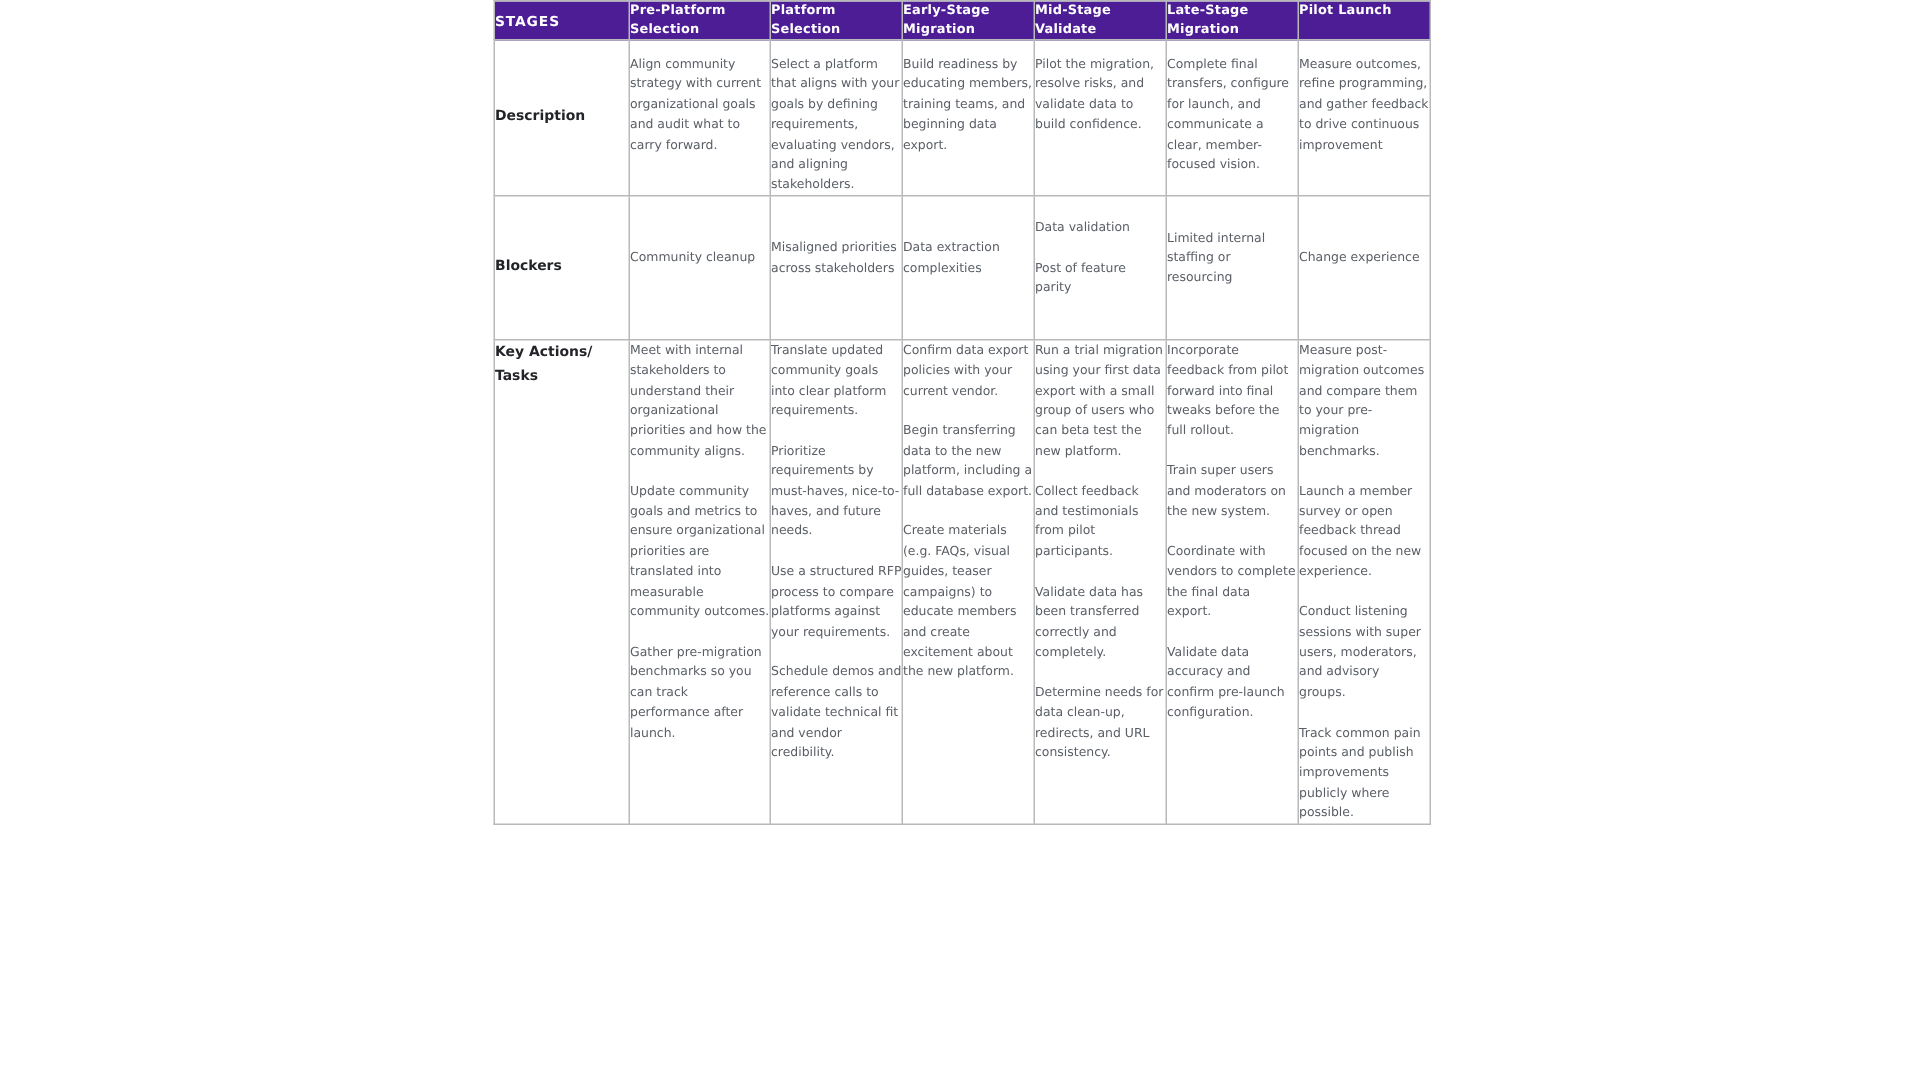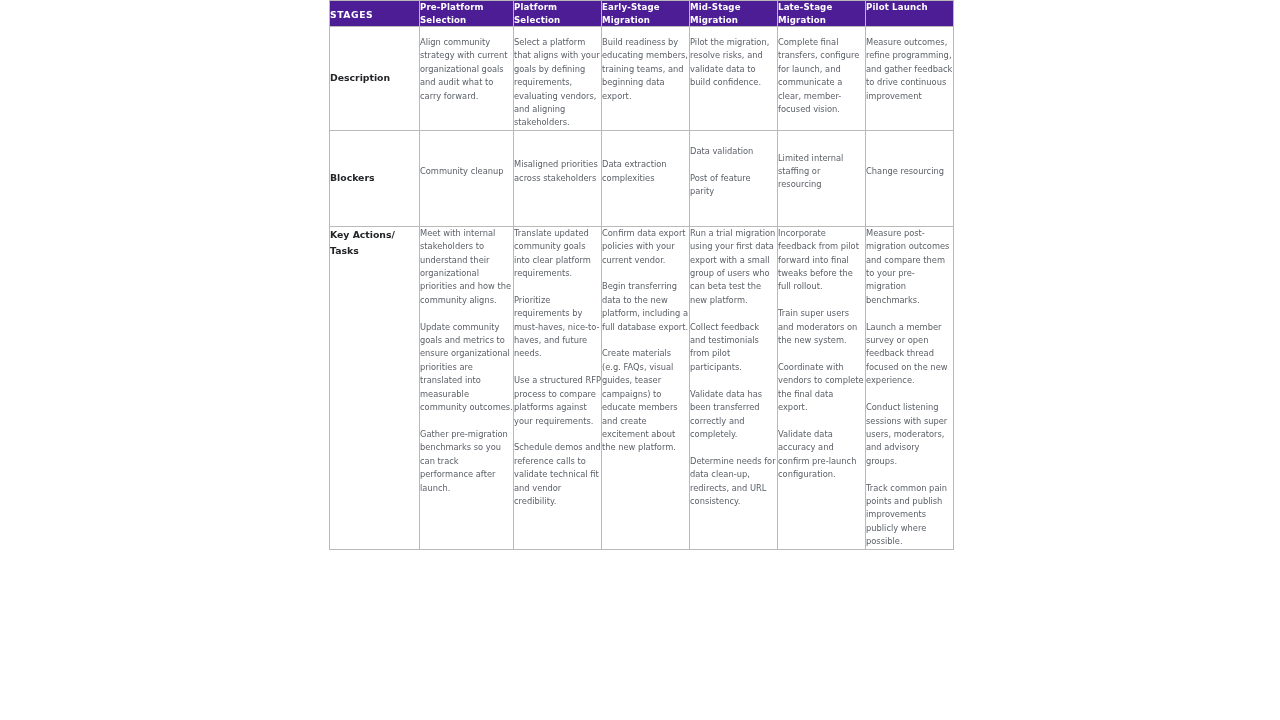--- a/index.html
+++ b/index.html
@@ -122,21 +122,21 @@
         <col class="c4">
           <col class="c5">
           <col class="c6">
       </colgroup>
       <thead>
         <tr>
           <th class="col-stages">STAGES</th>
           <th>Pre-Platform Selection</th>
           <th>Platform Selection</th>
           <th>Early-Stage Migration</th>
-          <th>Mid-Stage Migration</th>
+          <th>Mid-Stage Validate</th>
           <th>Late-Stage Migration</th>
           <th>Pilot Launch</th>
         </tr>
       </thead>
       <tbody id="table-body">
 
       <tr class="row-description">
             <td class="row-label">
               <span class="label-line">Description</span>
             </td>
@@ -173,21 +173,21 @@
               <p>Data extraction complexities</p>
             </td>
             <td class="cell">
               <p>Data validation</p>
               <p>Post of feature parity</p>
             </td>
             <td class="cell">
               <p>Limited internal staffing or resourcing</p>
             </td>
             <td class="cell">
-              <p>Change resourcing</p>
+              <p>Change experience</p>
             </td>
           </tr>
           <tr class="row-key_actions_tasks">
             <td class="row-label">
               <span class="label-line">Key Actions/</span>
               <span class="label-line">Tasks</span>
             </td>
             <td class="cell">
               <p>Meet with internal stakeholders to understand their organizational priorities and how the community aligns.</p>
               <p>Update community goals and metrics to ensure organizational priorities are translated into measurable community outcomes.</p>

